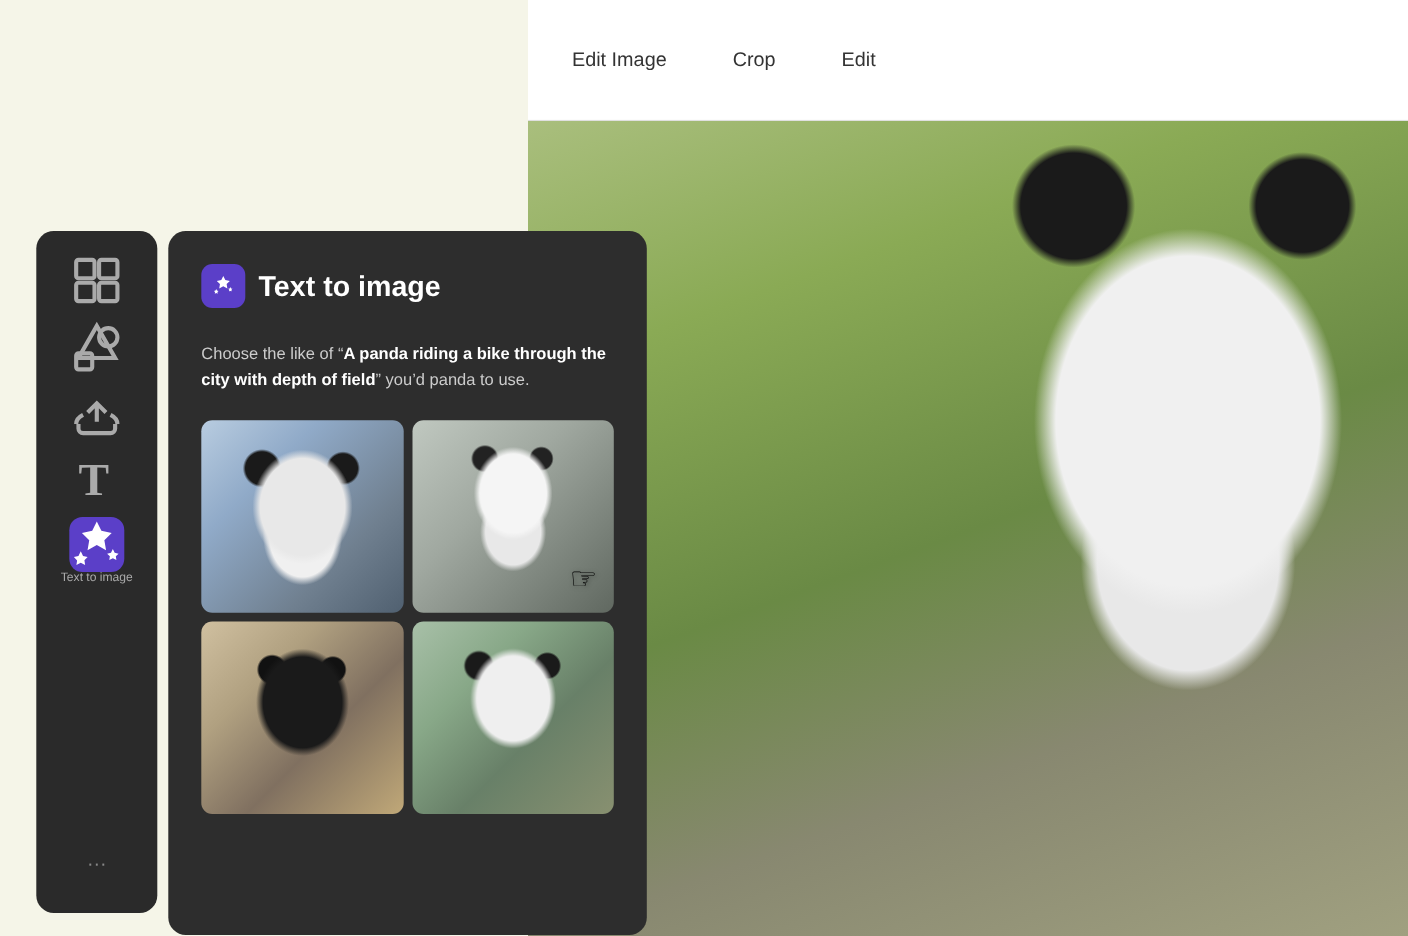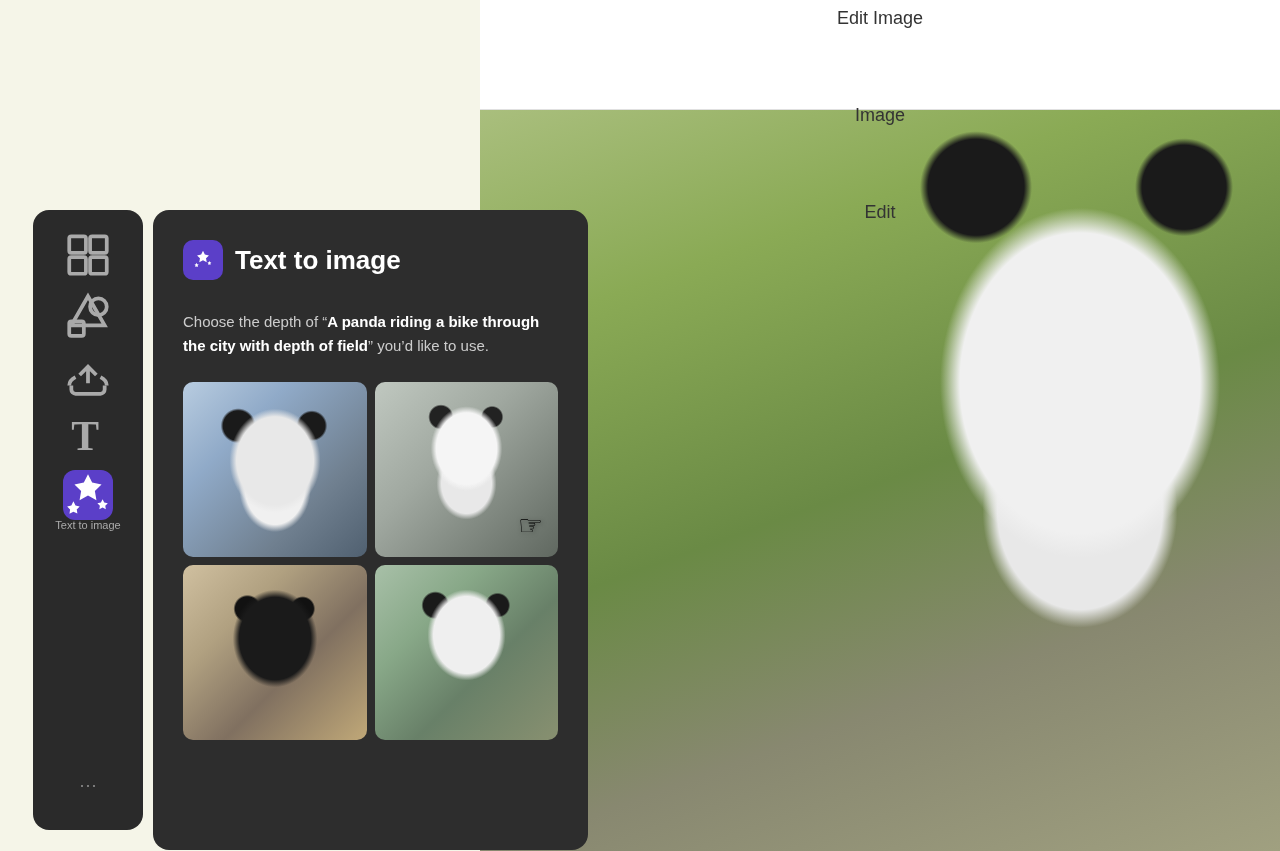--- a/index.html
+++ b/index.html
@@ -47,21 +47,20 @@
       left: 480px;
       right: 0;
       height: 110px;
       background: white;
       display: flex;
       align-items: center;
       padding: 0 40px;
       gap: 60px;
       z-index: 10;
       border-bottom: 1px solid #e0e0e0;
-      flex-direction: column;
     }
 
     .toolbar-item {
       font-size: 18px;
       color: #333;
       cursor: pointer;
       padding: 8px 0;
       font-weight: 400;
     }
 
@@ -262,21 +261,21 @@
     }
   </style>
 </head>
 <body>
 
 <div class="main-canvas"></div>
 <div class="panda-image"></div>
 
 <div class="top-toolbar">
   <span class="toolbar-item">Edit Image</span>
-  <span class="toolbar-item">Image</span>
+  <span class="toolbar-item">Crop</span>
   <span class="toolbar-item">Edit</span>
 </div>
 
 <div class="left-sidebar">
 
   <div class="sidebar-icon-wrapper">
     <div class="sidebar-icon">
       <svg viewBox="0 0 24 24" fill="none" stroke="currentColor" stroke-width="1.8">
         <rect x="3" y="3" width="8" height="8" rx="1"></rect>
         <rect x="13" y="3" width="8" height="8" rx="1"></rect>
@@ -338,21 +337,21 @@
       <svg viewBox="0 0 24 24" fill="white" width="22" height="22">
         <path d="M12 2l2 4 4.5 1-3.2 3.1.75 4.4L12 12.2l-4.05 2.3.75-4.4L5.5 7 10 6z"></path>
         <path d="M5 15l.7 1.5 1.6.4-1.1 1.1.22 1.6L5 19l-1.42.6.22-1.6L2.7 16.9l1.6-.4z"></path>
         <path d="M19 13l.65 1.4 1.5.35-1.05 1 .2 1.5L19 16.9l-1.3.35.2-1.5L16.85 14.75l1.5-.35z"></path>
       </svg>
     </div>
     <h1 class="panel-title">Text to image</h1>
   </div>
 
   <p class="panel-description">
-    <span>Choose the depth of “</span><strong>A panda riding a bike through the city with depth of field</strong><span>” you’d like to use.</span>
+    <span>Choose the like of “</span><strong>A panda riding a bike through the city with depth of field</strong><span>” you’d panda to use.</span>
   </p>
 
   <div class="image-grid">
     <div class="grid-item panda-1">
     </div>
     <div class="grid-item panda-2">
     </div>
     <div class="grid-item panda-3">
     </div>
     <div class="grid-item panda-4">

